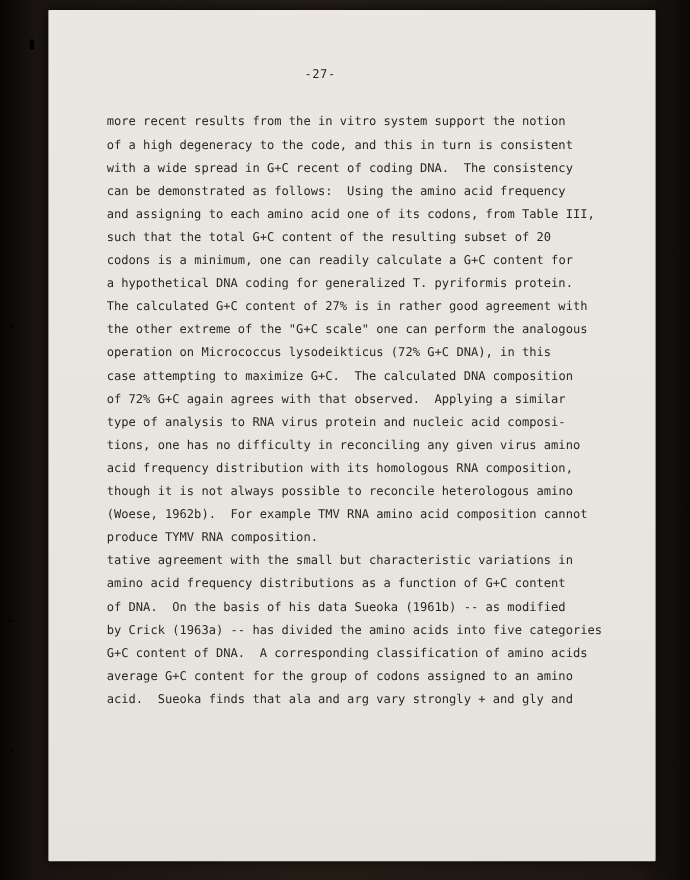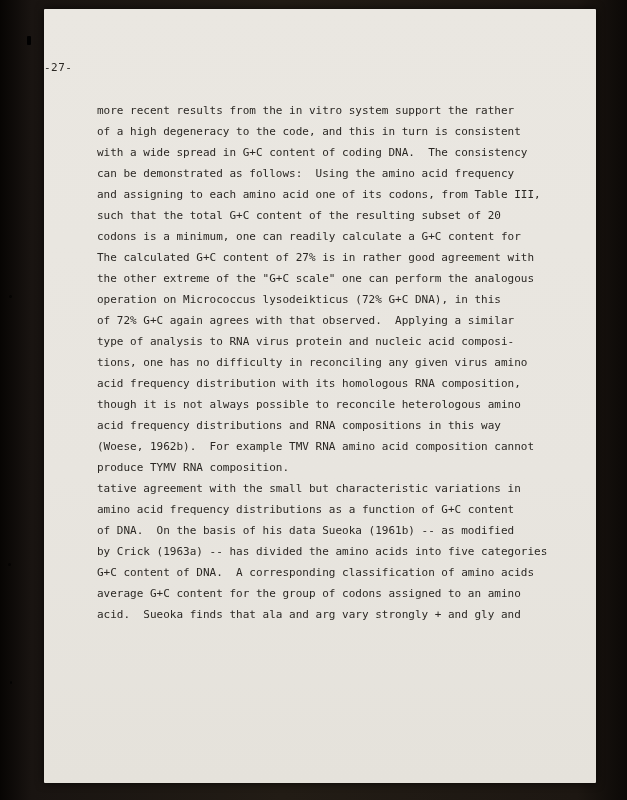--- a/index.html
+++ b/index.html
@@ -18,21 +18,21 @@
     left:44px;top:9px;
     width:552px;height:774px;
     background:#e9e6e0;
     background:linear-gradient(180deg,#eae7e1 0%,#e8e5df 60%,#e5e2db 100%);
     box-shadow:0 0 8px rgba(0,0,0,.7);
     border-radius:1px;
   }
   .pagenum{
     position:absolute;
     left:0;right:58px;top:52px;
-    text-align:left;
+    text-align:center;
     font-size:11px;
     letter-spacing:.5px;
     color:#2b2824;
   }
   .textblock{
     position:absolute;
     left:53px;top:91px;
     width:480px;
     font-size:11px;
     line-height:21px;
@@ -55,36 +55,37 @@
 
 <div class="scan">
   <div class="margin-mark"></div>
   <div class="speck s1"></div>
   <div class="speck s2"></div>
   <div class="speck s3"></div>
 
   <div class="page">
     <div class="pagenum">-27-</div>
     <div class="textblock">
-        <div class="line"><span>more recent results from the </span><span class="u">in vitro</span><span> system support the rather</span></div>
+        <div class="line"><span>more recent results from the </span><span class="u">in vitro</span><span> system support the notion</span></div>
         <div class="line"><span>of a high degeneracy to the code, and this in turn is consistent</span></div>
-        <div class="line"><span>with a wide spread in G+C content of coding DNA.  The consistency</span></div>
+        <div class="line"><span>with a wide spread in G+C recent of coding DNA.  The consistency</span></div>
         <div class="line"><span>can be demonstrated as follows:  Using the amino acid frequency</span></div>
         <div class="line"><span>and assigning to each amino acid </span><span class="u">one</span><span> of its codons, from Table III,</span></div>
         <div class="line"><span>such that the total G+C content of the resulting subset of 20</span></div>
         <div class="line"><span>codons is a </span><span class="u">minimum</span><span>, one can readily calculate a G+C content for</span></div>
+        <div class="line"><span>a hypothetical DNA coding for generalized </span><span class="u">T. pyriformis</span><span> protein.</span></div>
         <div class="line"><span>The calculated G+C content of 27% is in rather good agreement with</span></div>
         <div class="line"><span>the other extreme of the "G+C scale" one can perform the analogous</span></div>
         <div class="line"><span>operation on </span><span class="u">Micrococcus lysodeikticus</span><span> (72% G+C DNA), in this</span></div>
+        <div class="line"><span>case attempting to </span><span class="u">maximize</span><span> G+C.  The calculated DNA composition</span></div>
         <div class="line"><span>of 72% G+C again agrees with that observed.  Applying a similar</span></div>
         <div class="line"><span>type of analysis to RNA virus protein and nucleic acid composi-</span></div>
         <div class="line"><span>tions, one has no difficulty in reconciling any given virus amino</span></div>
         <div class="line"><span>acid frequency distribution with its homologous RNA composition,</span></div>
         <div class="line"><span>though it is not always possible to reconcile </span><span class="u">heterologous</span><span> amino</span></div>
-        <div class="line"><span>acid frequency distributions and RNA compositions in this way</span></div>
         <div class="line"><span>(Woese, 1962b).  For example TMV RNA amino acid composition cannot</span></div>
         <div class="line"><span>produce TYMV RNA composition.</span></div>
         <div class="line"><span>tative agreement with the small but characteristic variations in</span></div>
         <div class="line"><span>amino acid frequency distributions as a function of G+C content</span></div>
         <div class="line"><span>of DNA.  On the basis of his data Sueoka (1961b) -- as modified</span></div>
         <div class="line"><span>by Crick (1963a) -- has divided the amino acids into five categories</span></div>
         <div class="line"><span>G+C content of DNA.  A corresponding classification of amino acids</span></div>
         <div class="line"><span>average G+C content for the group of codons assigned to an amino</span></div>
         <div class="line"><span>acid.  Sueoka finds that ala and arg vary strongly + and gly and</span></div>
       </div>

